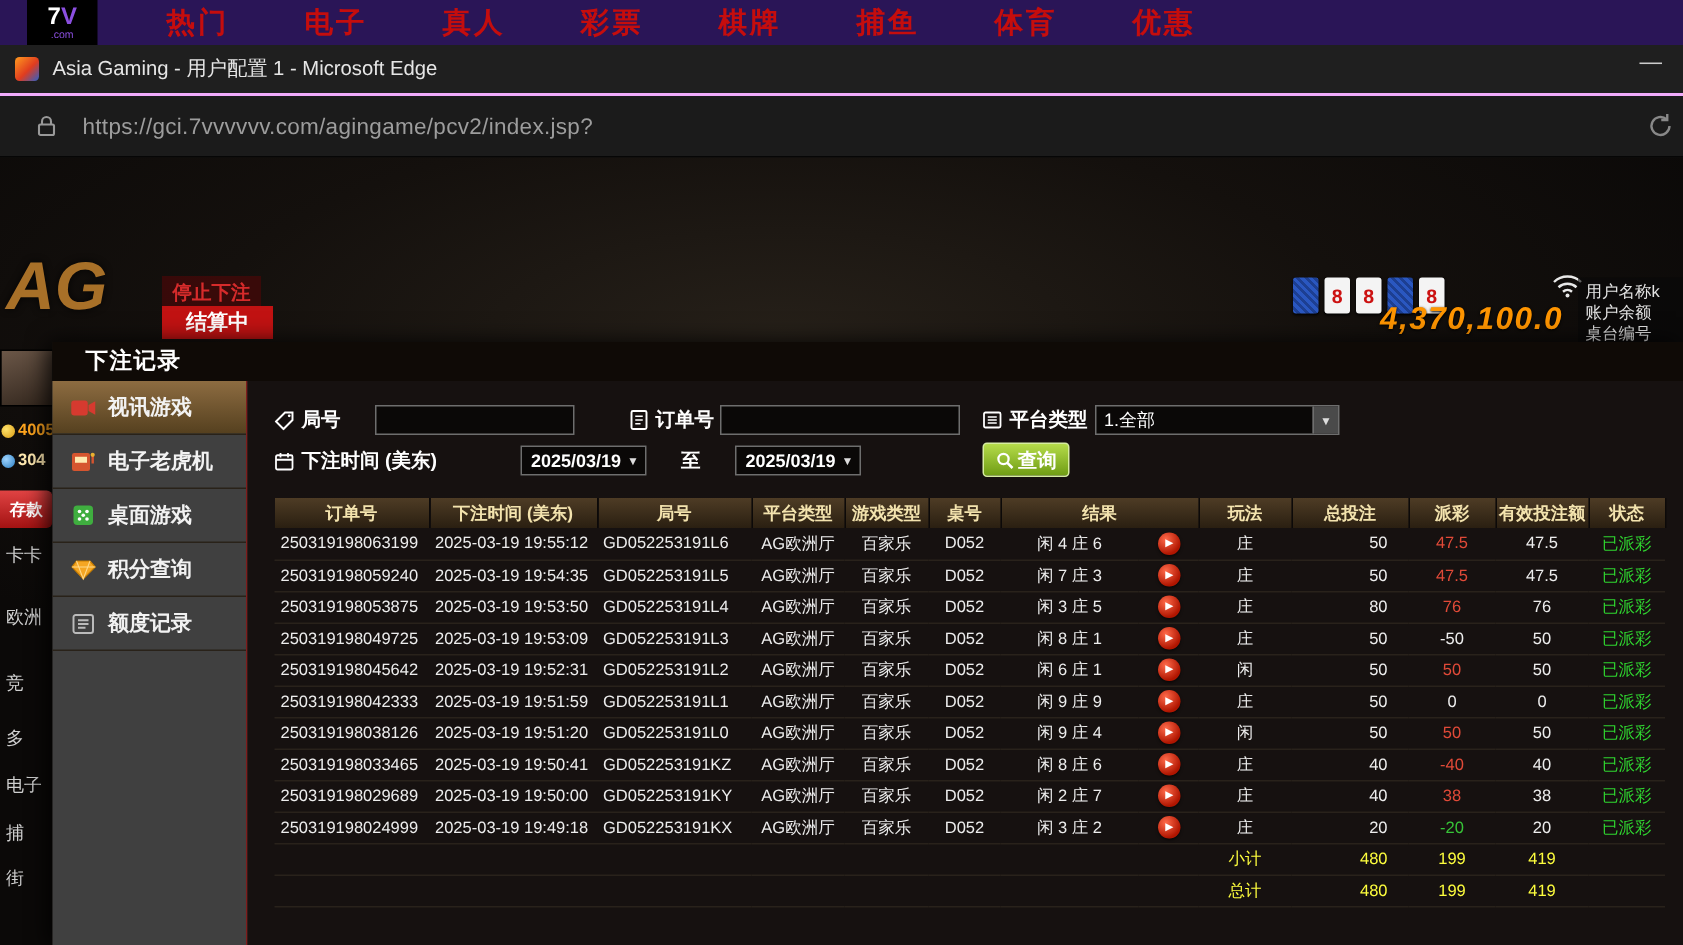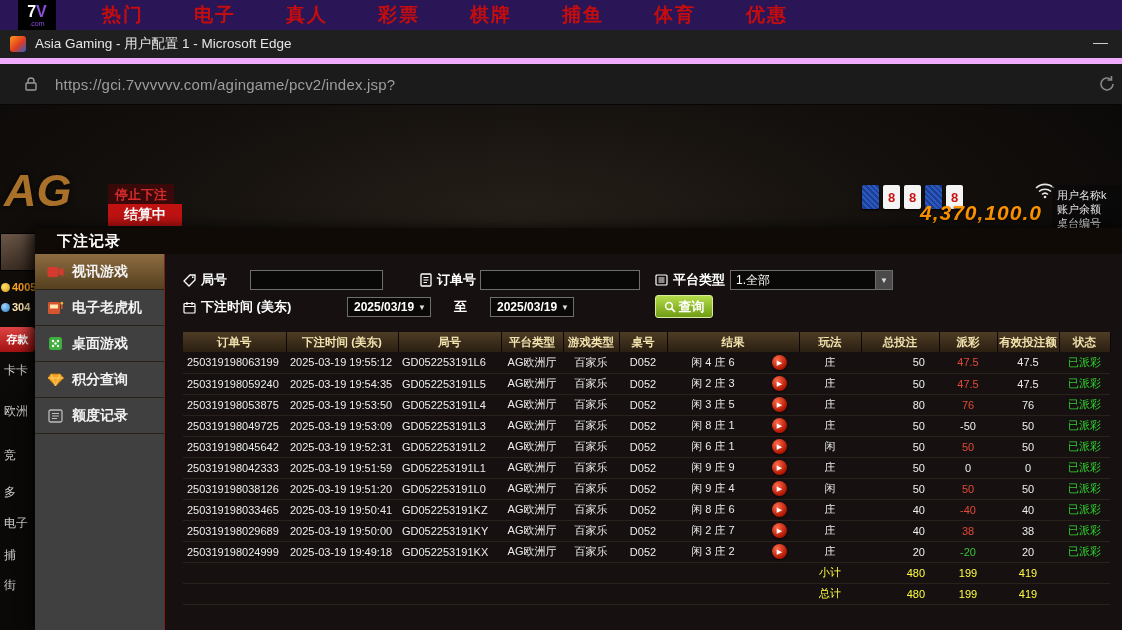--- a/index.html
+++ b/index.html
@@ -1,29 +1,29 @@
 <!DOCTYPE html>
 <html><head>
 <meta charset="utf-8">
 <style>
   * { margin:0; padding:0; box-sizing:border-box; }
   body { background:#000; font-family:"Liberation Sans","DejaVu Sans",sans-serif; }
   #screen { position:relative; width:1122px; height:630px; overflow:hidden; background:#0c0a09; }
 
   
   .top-nav { position:absolute; top:0; left:0; width:100%; height:30px; background:#2a1557; display:flex; align-items:center; }
-  .logo-box { width:38px; height:30px; margin-left:18px; background:#000; display:flex; flex-direction:column; align-items:center; justify-content:center; line-height:1; cursor:pointer; }
+  .logo-box { width:47px; height:30px; margin-left:18px; background:#000; display:flex; flex-direction:column; align-items:center; justify-content:center; line-height:1; cursor:pointer; }
   .logo-line { font-size:16px; font-weight:bold; color:#fff; }
   .logo-line .v { color:#8b4fe0; }
   .logo-com { font-size:7px; color:#8b4fe0; }
   .nav-items { display:flex; gap:34px; margin-left:30px; }
   .nav-item { color:#c50d0d; font-size:19px; font-weight:bold; letter-spacing:2px; cursor:pointer; white-space:nowrap;margin-left:16px; }
 
   
-  .title-bar { position:absolute; top:30px; left:0; right:0; height:34px; background:#1f1f1f; display:flex; align-items:center; padding-left:10px; border-bottom:6px solid #f0abfc; }
+  .title-bar { position:absolute; top:30px; left:0; right:0; height:34px; background:#1f1f1f; display:flex; align-items:center; padding-left:10px; border-bottom:2px solid #f0abfc; }
   .favicon { width:16px; height:16px; border-radius:3px; background:linear-gradient(135deg,#ff9a1f,#e03c1f 55%,#2b61c9); }
   .win-title { color:#e6e6e6; font-size:13.5px; margin-left:9px; }
   .win-min { position:absolute; right:14px; top:3px; color:#ccc; font-size:15px; cursor:pointer; }
 
   
   .url-bar { position:absolute; top:64px; left:0; right:0; height:41px; background:#1b1b1b; border-bottom:1px solid #060606; display:flex; align-items:center; }
   .lock { margin-left:24px; display:flex; }
   .url-text { color:#9d9d9d; font-size:15px; margin-left:17px; letter-spacing:.2px; cursor:text; }
   .refresh { position:absolute; right:6px; display:flex; cursor:pointer; }
 
@@ -341,21 +341,21 @@
     <td>47.5</td>
     <td class="status">已派彩</td>
   </tr>
               <tr>
     <td class="l">250319198059240</td>
     <td class="l">2025-03-19 19:54:35</td>
     <td class="l">GD052253191L5</td>
     <td>AG欧洲厅</td>
     <td>百家乐</td>
     <td>D052</td>
-    <td>闲 2 庄 3</td>
+    <td>闲 7 庄 3</td>
     <td><span class="play-btn">▶</span></td>
     <td>庄</td>
     <td class="r">50</td>
     <td class="payout red">47.5</td>
     <td>47.5</td>
     <td class="status">已派彩</td>
   </tr>
               <tr>
     <td class="l">250319198053875</td>
     <td class="l">2025-03-19 19:53:50</td>

